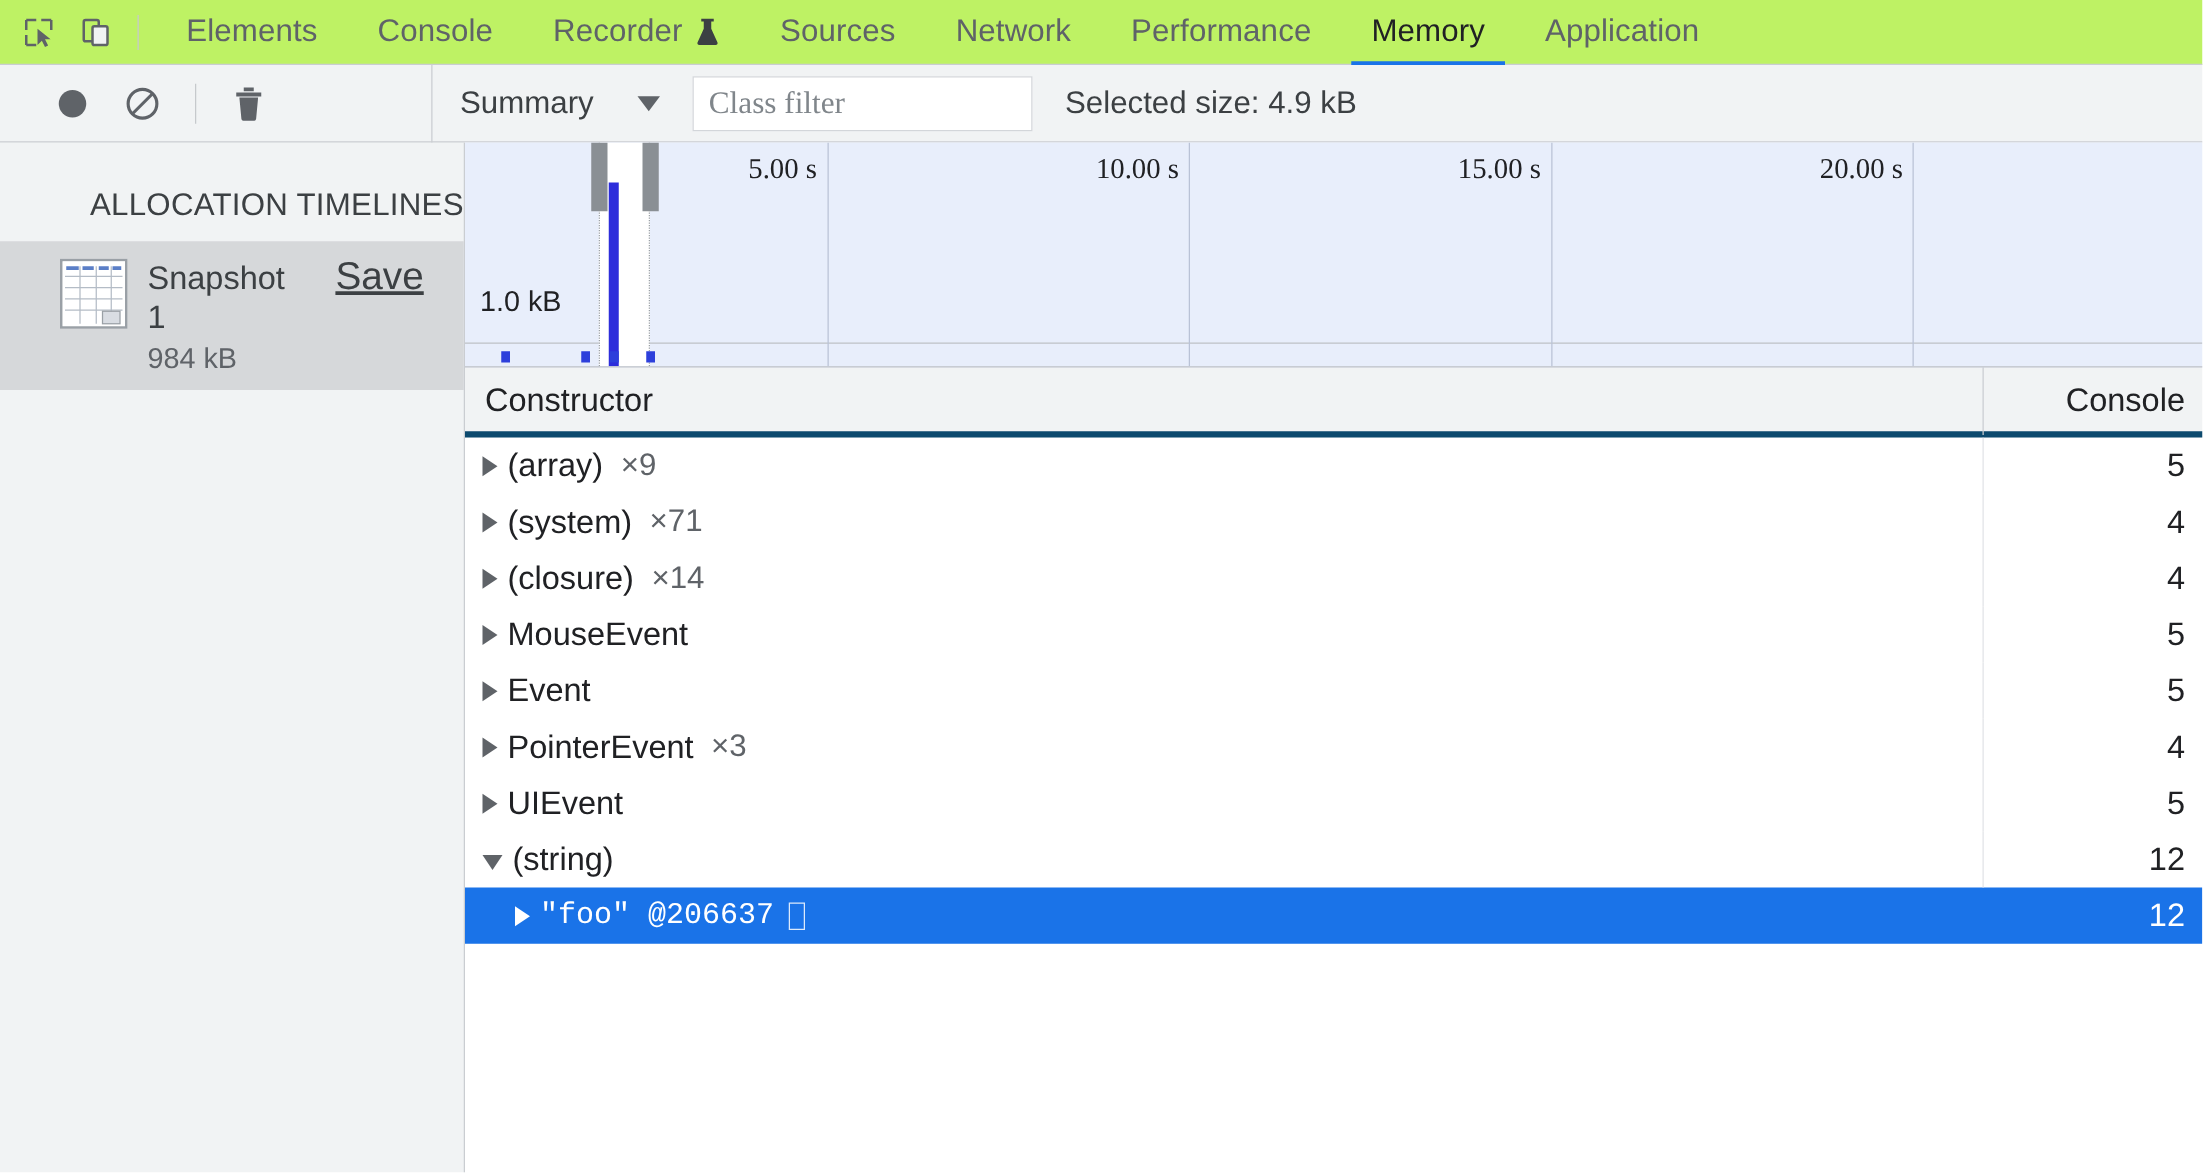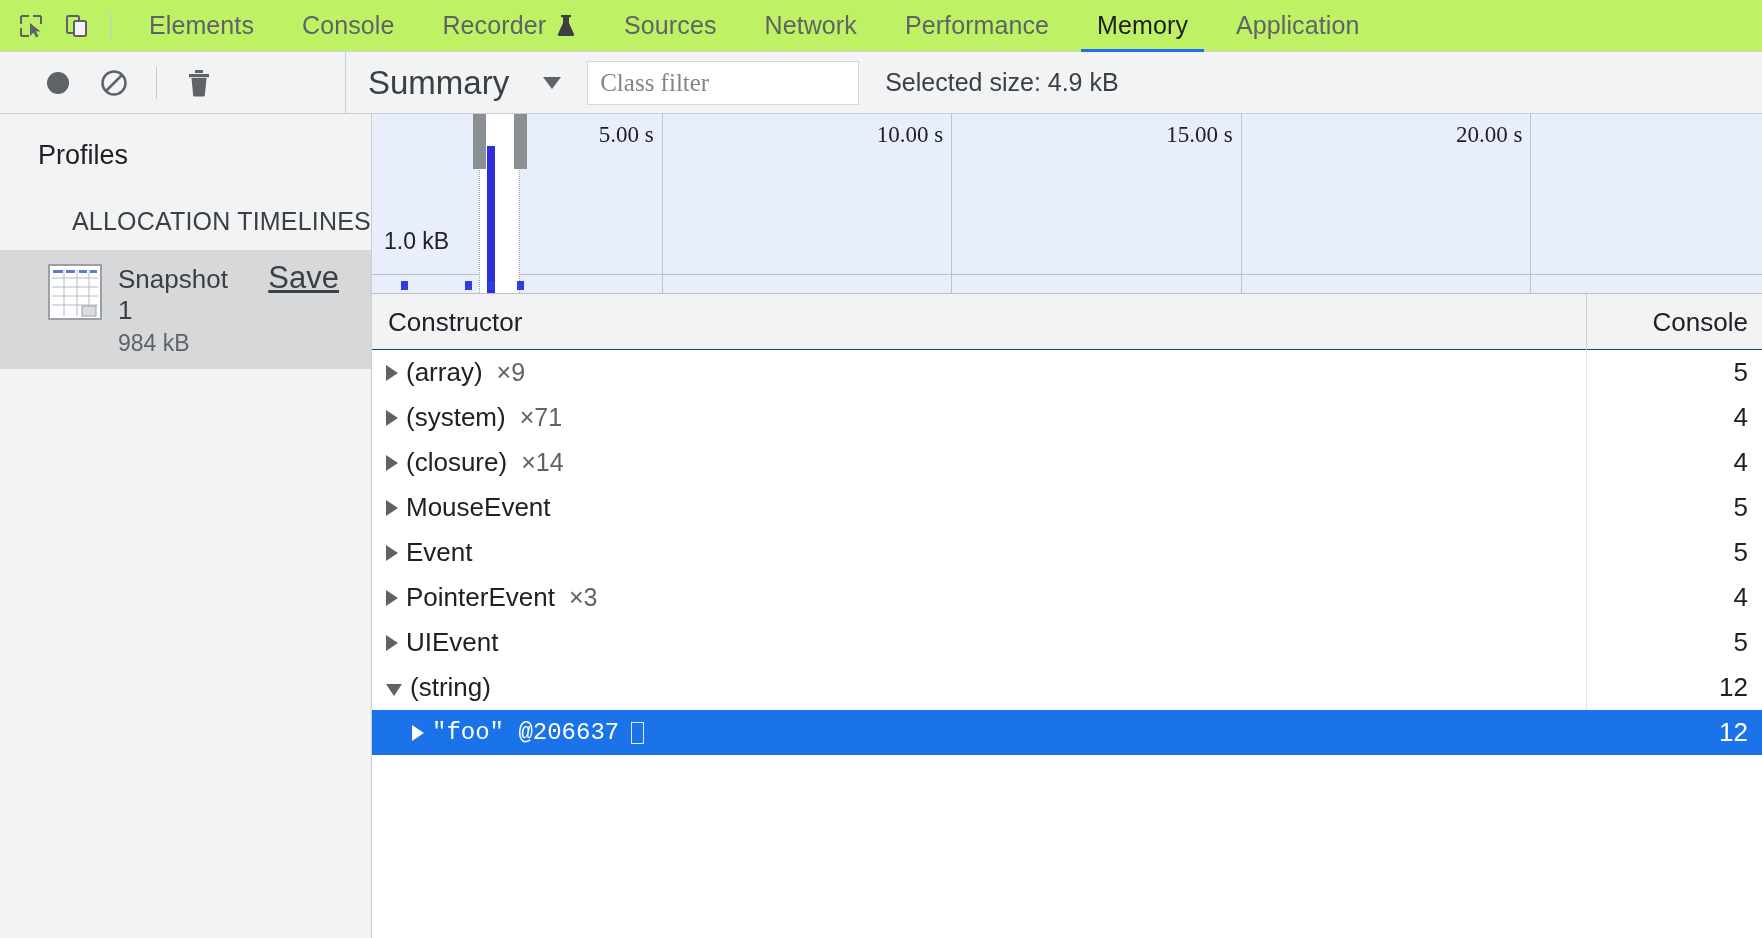--- a/index.html
+++ b/index.html
@@ -94,21 +94,21 @@
     width: 1px; height: 62px; background: #cacdd1;
   }
   .select-wrap {
     display: flex; align-items: center;
     padding: 0 18px 0 22px;
     height: 62px;
     cursor: pointer;
     min-width: 200px;
     justify-content: space-between;
   }
-  .select-label { font-size: 33px; color: #3c4043; }
+  .select-label { font-size: 25px; color: #3c4043; }
   .caret {
     width: 0; height: 0;
     border-left: 9px solid transparent;
     border-right: 9px solid transparent;
     border-top: 12px solid #5f6368;
     margin-left: 34px;
   }
   .class-filter {
     width: 272px;
     height: 44px;
@@ -277,21 +277,21 @@
     display: flex;
     flex-direction: column;
     min-height: 0;
     background: #ffffff;
   }
   .grid-head {
     display: flex;
     height: 56px;
     min-height: 56px;
     background: #f1f3f4;
-    border-bottom: 1px solid #0c4a6e;
+    border-bottom: 5px solid #0c4a6e;
     align-items: center;
   }
   .gh-constructor {
     flex: 1;
     font-size: 26px;
     color: #202124;
     padding-left: 16px;
     border-right: 1px solid #cacdd1;
     line-height: 56px;
     height: 56px;
@@ -461,21 +461,20 @@
     </div>
 
     <input class="class-filter" type="text" placeholder="Class filter" style="">
 
     <span class="selected-size">Selected size: 4.9 kB</span>
   </div>
 
   <div class="body">
 
     <div class="sidebar">
-      <div class="sb-title">Profiles</div>
       <div class="sb-section">ALLOCATION TIMELINES</div>
       <div class="sb-item">
         <div class="sb-thumb">
           <svg width="50" height="52" viewBox="0 0 50 52">
             <rect x="0" y="0" width="50" height="52" fill="#ffffff"></rect>
             <g stroke="#b4bcc6" stroke-width="1">
               <line x1="2" y1="12" x2="48" y2="12"></line>
               <line x1="2" y1="21" x2="48" y2="21"></line>
               <line x1="2" y1="30" x2="48" y2="30"></line>
               <line x1="2" y1="39" x2="48" y2="39"></line>

